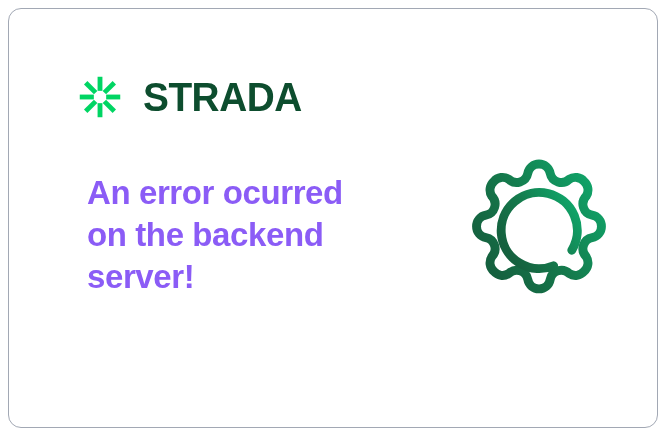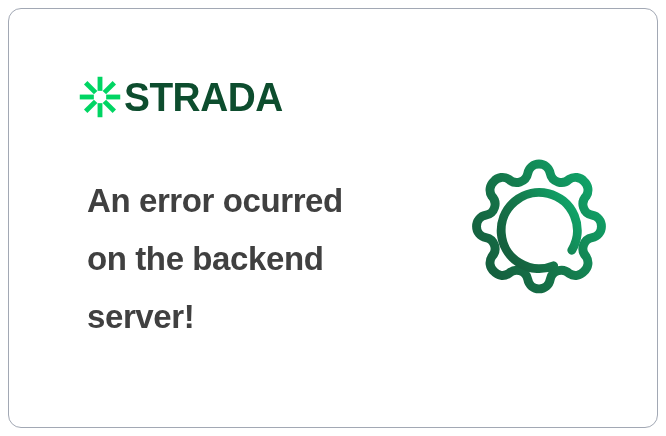--- a/index.html
+++ b/index.html
@@ -36,21 +36,21 @@
     overflow: hidden;
   }
 
   
   .brand {
     position: absolute;
     left: 69px;
     top: 66px;
     display: flex;
     align-items: center;
-    gap: 2px;
+    gap: 21px;
   }
   .brand-mark {
     width: 44px;
     height: 44px;
     display: block;
     flex: none;
   }
   .brand-word {
     font-family: "Liberation Sans", sans-serif;
     font-size: 40px;
@@ -66,23 +66,23 @@
 
   
   .message {
     position: absolute;
     left: 78px;
     top: 163px;
     width: 300px;
     font-family: "Liberation Sans", sans-serif;
     font-size: 33px;
     font-weight: 700;
-    line-height: 58px;
+    line-height: 42px;
     letter-spacing: -0.4px;
-    color: #404040;
+    color: #8b5cf6;
     -webkit-font-smoothing: antialiased;
   }
 
   
   .gear {
     position: absolute;
     left: 449px;
     top: 142px;
     width: 162px;
     height: 162px;

